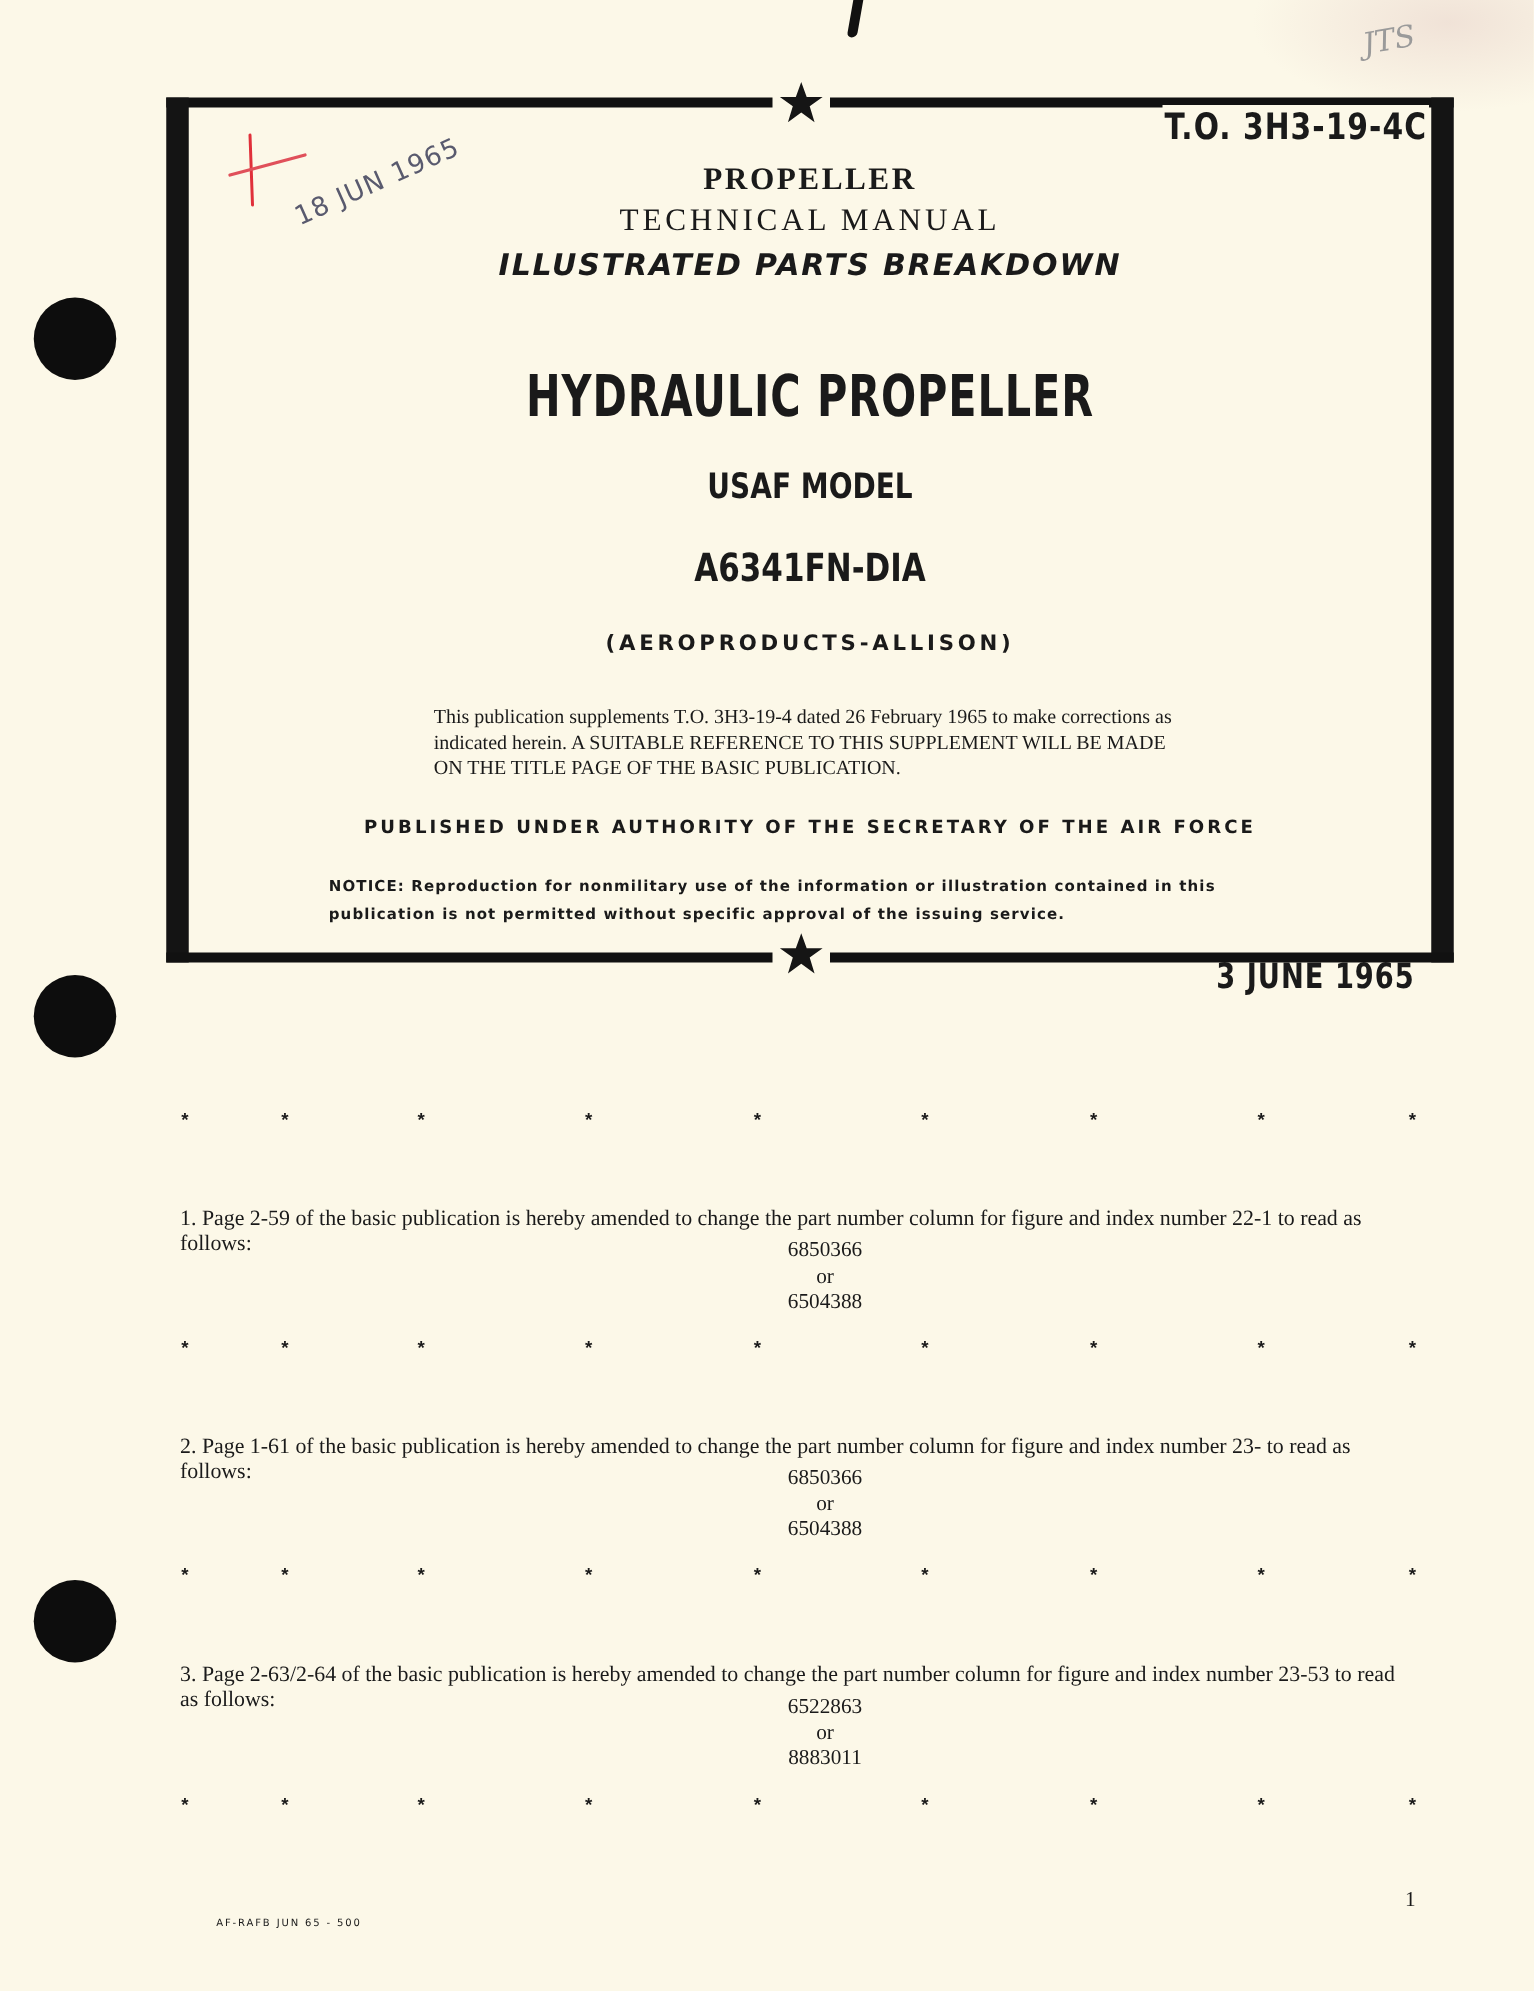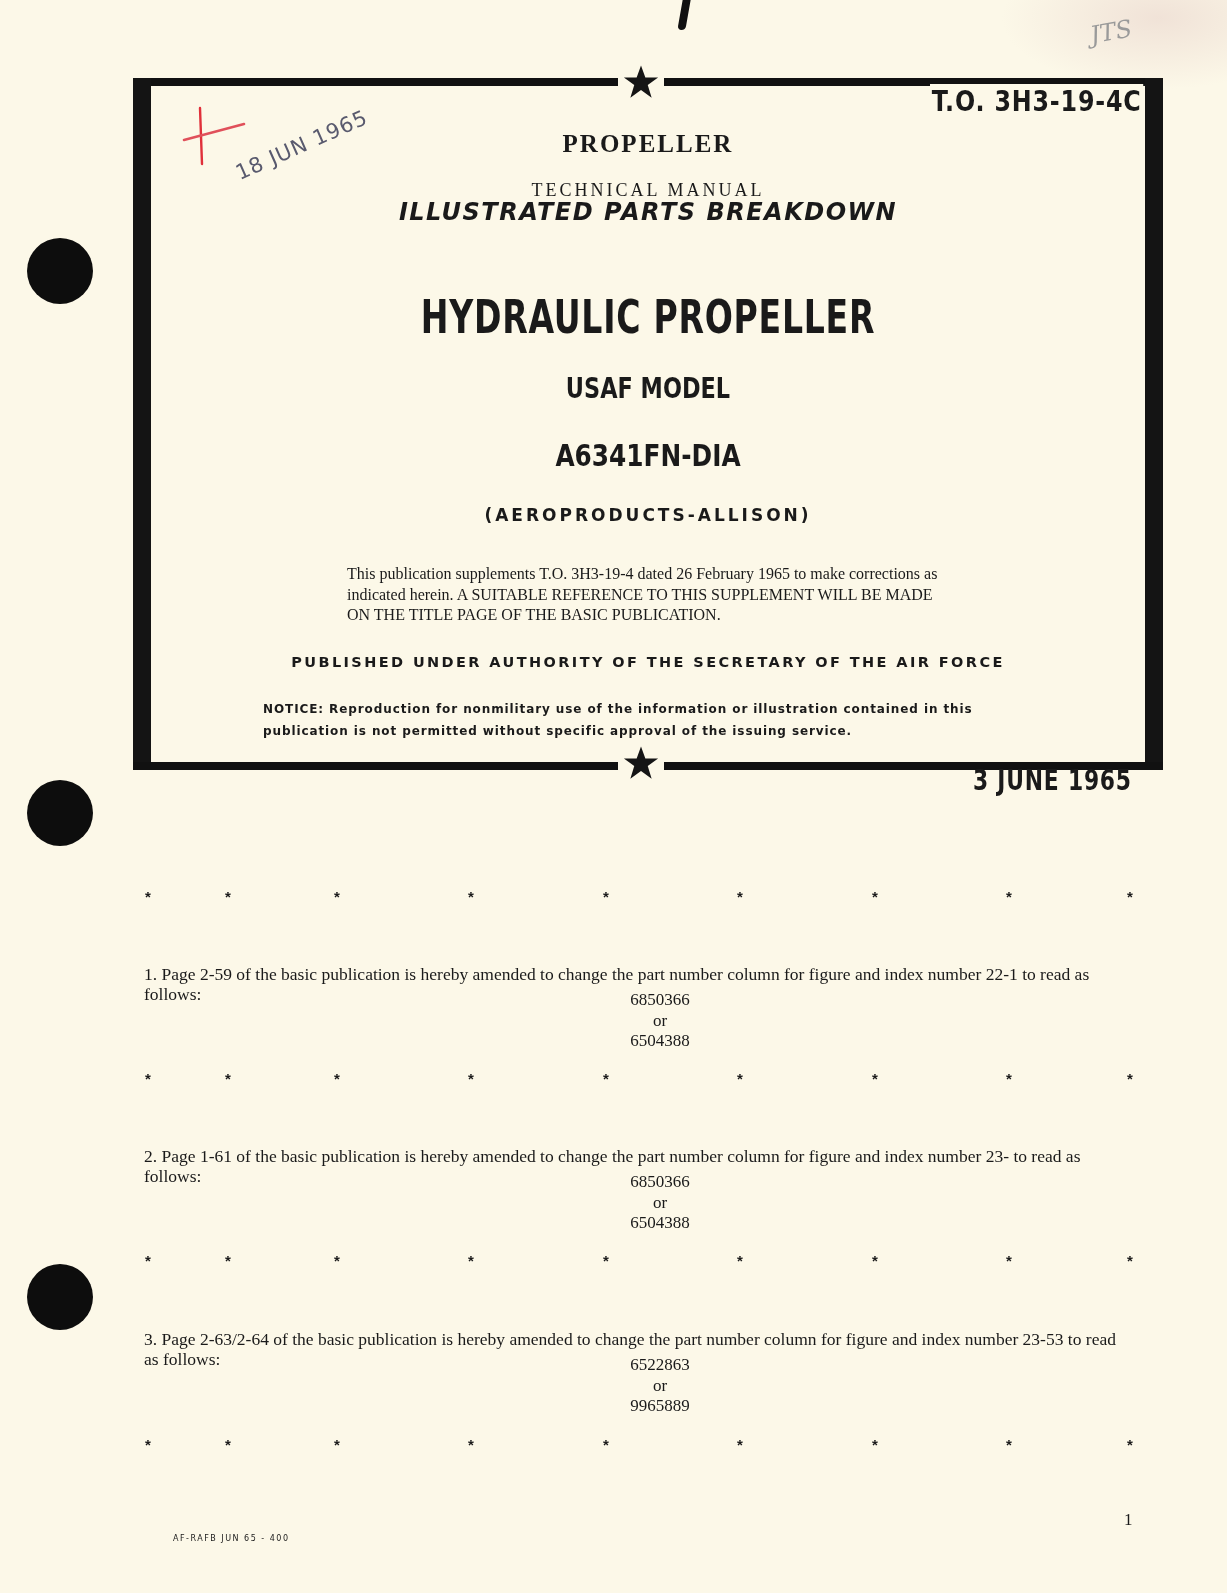--- a/index.html
+++ b/index.html
@@ -23,21 +23,21 @@
   .star { position: absolute; width: 36px; height: 36px; }
 
   .to-number {
     position: absolute; left: 930px; top: 84px;
     font-family: "DejaVu Sans", sans-serif; font-weight: bold; font-size: 29px; letter-spacing: 1px;
     color: #1a1a1a; background: #fcf8e8; padding: 0 2px; transform: scaleX(0.82); transform-origin: left top;
   }
 
   .center { position: absolute; left: 151px; width: 994px; text-align: center; }
   .supp { font-size: 25px; letter-spacing: 2px; font-weight: bold; top: 130px; }
-  .tech { font-size: 18px; letter-spacing: 3px; top: 180px; }
+  .tech { font-size: 25px; letter-spacing: 3px; top: 163px; }
   .ipb { font-family: "DejaVu Sans", sans-serif; font-style: italic; font-weight: bold; font-size: 24px; letter-spacing: 1.5px; top: 198px; }
 
   .title-main {
     top: 290px; font-family: "DejaVu Sans", sans-serif; font-weight: bold; font-size: 46px;
     letter-spacing: 1px; transform: scaleX(0.72); transform-origin: center top;
   }
   .title-sub {
     top: 372px; font-family: "DejaVu Sans", sans-serif; font-weight: bold; font-size: 28px;
     transform: scaleX(0.8); transform-origin: center top;
   }
@@ -196,29 +196,29 @@
   <span style="left:737px">*</span>
   <span style="left:872px">*</span>
   <span style="left:1006px">*</span>
   <span style="left:1127px">*</span>
 </div>
 
 <div class="item-text" style="top:1295px;">3.  Page 2-63/2-64 of the basic publication is hereby amended to change the part number column for figure and index number 23-53 to read as follows:</div>
 <div class="parts" style="top:1355px;">
   <div>6522863</div>
   <div>or</div>
-  <div>9965889</div>
+  <div>8883011</div>
 </div>
 
 <div class="stars-row" style="top:1436px;">
   <span style="left:145px">*</span>
   <span style="left:225px">*</span>
   <span style="left:334px">*</span>
   <span style="left:468px">*</span>
   <span style="left:603px">*</span>
   <span style="left:737px">*</span>
   <span style="left:872px">*</span>
   <span style="left:1006px">*</span>
   <span style="left:1127px">*</span>
 </div>
 
-<div class="footer-code">AF-RAFB JUN 65 - 400</div>
+<div class="footer-code">AF-RAFB JUN 65 - 500</div>
 <div class="page-num">1</div>
 
 </body></html>

